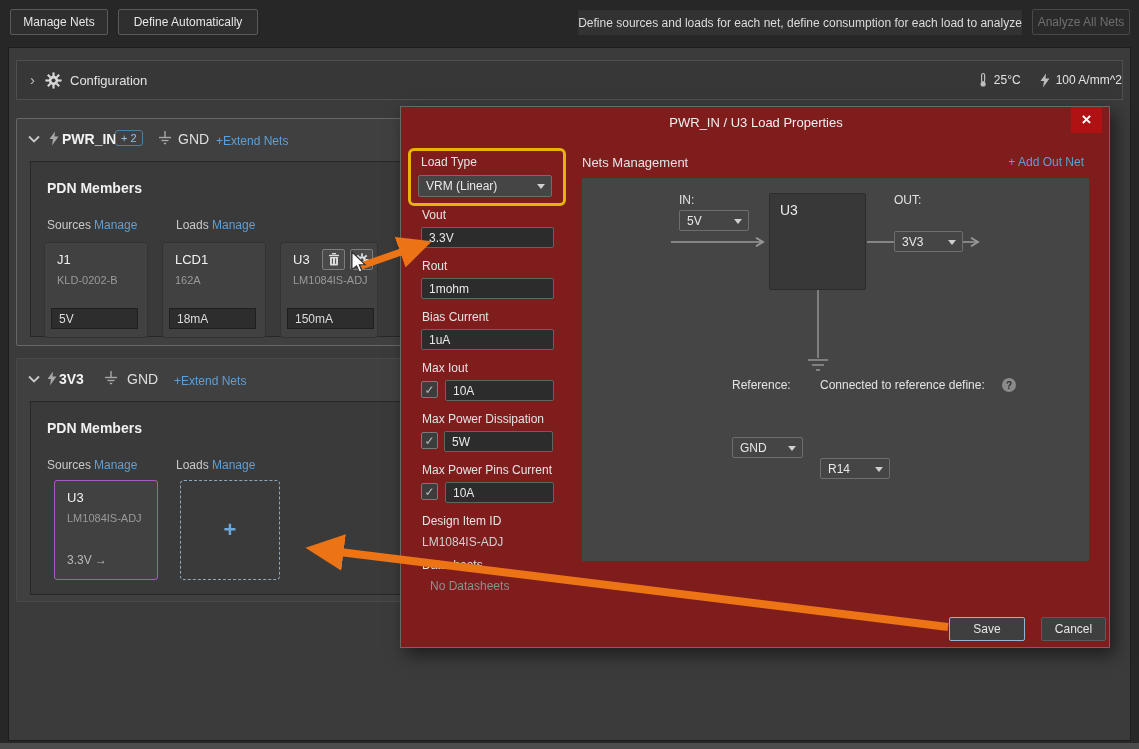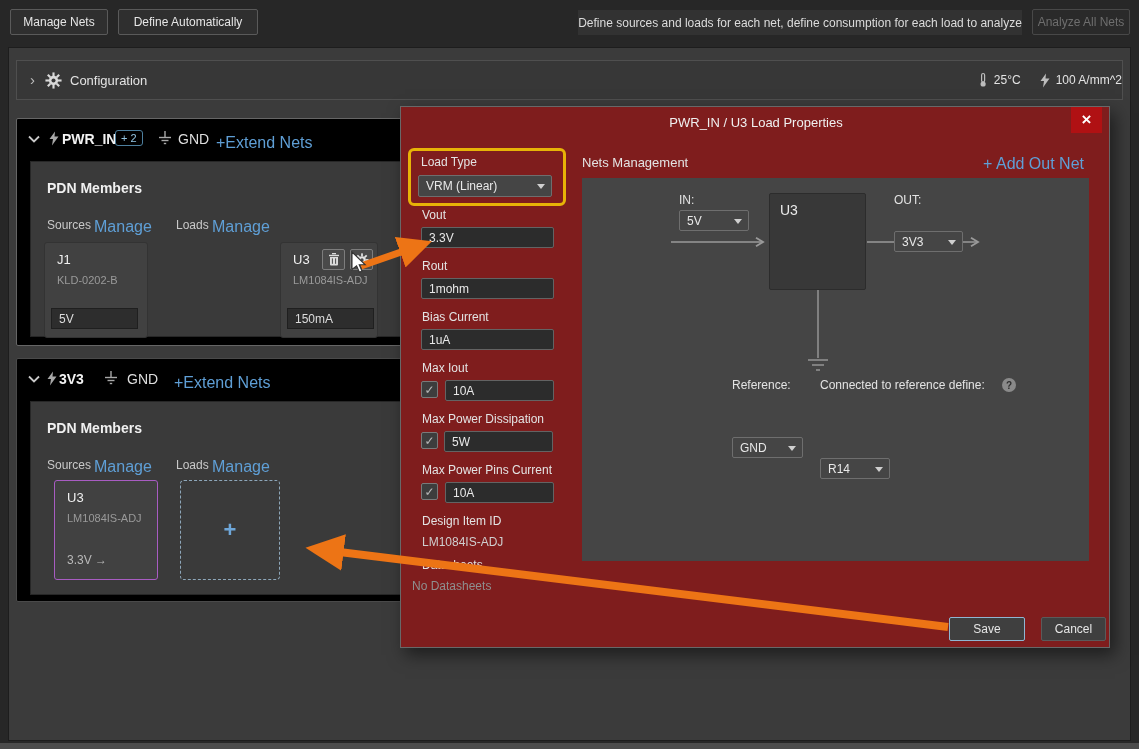--- a/index.html
+++ b/index.html
@@ -2,22 +2,22 @@
 <html><head>
 <meta charset="utf-8">
 <style>
   * { margin:0; padding:0; box-sizing:border-box; font-family:"Liberation Sans", sans-serif; }
   html,body { width:1139px; height:749px; background:#272727; overflow:hidden; }
   #app { position:relative; width:1139px; height:641px; background:#272727; }
   .abs { position:absolute; }
   .btn { background:#2f2f2f; border:1px solid #5a5a5a; color:#e6e6e6; font-size:12px;
          display:flex; align-items:center; justify-content:center; border-radius:2px; cursor:default; }
   .btn.disabled { background:#2a2a2a; border-color:#484848; color:#6e6e6e; }
-  .link { color:#5f9fd6; font-size:16px;text-align:center; }
-  .panel { background:#000000; border:1px solid #4a4a4a; border-radius:2px; }
+  .link { color:#5f9fd6; font-size:12px;text-align:center; }
+  .panel { background:#404040; border:1px solid #4a4a4a; border-radius:2px; }
   .panel.sel { border-color:#666; }
   .pdnbox { background:#3a3a3a; border:1px solid #272727; }
   .card { background:#414141; border:1px solid #333; border-radius:3px; }
   .cname { color:#f0f0f0; font-size:13px; }
   .cpart { color:#9a9a9a; font-size:11px; }
   .cfield { background:#2d2d2d; border:1px solid #1f1f1f; color:#dcdcdc; font-size:12px;
             display:flex; align-items:center; padding-left:7px; }
   .lbl { color:#e3e3e3; font-size:12px; }
   .dim { color:#8f8f8f; font-size:12px; }
   .in { background:#2c2c2c; border:1px solid #636363; color:#e8e8e8; font-size:12px;
@@ -108,20 +108,25 @@
       <span class="abs link" style="left:63px;top:56px">Manage</span>
       <span class="abs" style="left:145px;top:56px;color:#c9c9c9;font-size:12px">Loads</span>
       <span class="abs link" style="left:181px;top:56px">Manage</span>
 
       <div class="abs card" style="left:13px;top:80px;width:104px;height:96px">
         <span class="abs cname" style="left:12px;top:9px">J1</span>
         <span class="abs cpart" style="left:12px;top:31px">KLD-0202-B</span>
         <div class="abs cfield" style="left:6px;top:65px;width:87px;height:21px">5V</div>
       </div>
 
+      <div class="abs card" style="left:131px;top:80px;width:104px;height:96px">
+        <span class="abs cname" style="left:12px;top:9px">LCD1</span>
+        <span class="abs cpart" style="left:12px;top:31px">162A</span>
+        <div class="abs cfield" style="left:6px;top:65px;width:87px;height:21px">18mA</div>
+      </div>
 
       <div class="abs card" style="left:249px;top:80px;width:98px;height:96px">
         <span class="abs cname" style="left:12px;top:9px">U3</span>
         <div class="abs iconbtn" style="left:41px;top:6px">
           <svg width="12" height="13" viewBox="0 0 12 13">
             <rect x="1" y="1.8" width="10" height="1.4" fill="#dcdcdc"></rect>
             <rect x="4" y="0" width="4" height="1.3" fill="#dcdcdc"></rect>
             <path d="M2 4 h8 v7.6 a1 1 0 0 1 -1 1 h-6 a1 1 0 0 1 -1 -1 Z" fill="#dcdcdc"></path>
             <line x1="4.4" y1="5.4" x2="4.4" y2="10.8" stroke="#4a4a4a" stroke-width="1"></line>
             <line x1="7.6" y1="5.4" x2="7.6" y2="10.8" stroke="#4a4a4a" stroke-width="1"></line>
@@ -222,21 +227,21 @@
     <input class="abs in" style="left: 43px; top: 324px; width: 109px;" value="5W">
     <span class="abs lbl" style="left:21px;top:356px">Max Power Pins Current</span>
     <div class="abs cb" style="left:20px;top:376px">
       <span>✓</span>
       </div>
     <input class="abs in" style="left: 44px; top: 375px; width: 109px;" value="10A">
 
     <span class="abs lbl" style="left:21px;top:407px">Design Item ID</span>
     <span class="abs" style="left:21px;top:428px;color:#cfcfcf;font-size:12px">LM1084IS-ADJ</span>
     <span class="abs lbl" style="left:21px;top:451px">Datasheets</span>
-    <span class="abs dim" style="left:11px;top:472px">No Datasheets</span>
+    <span class="abs dim" style="left:29px;top:472px">No Datasheets</span>
 
     <span class="abs lbl" style="left:181px;top:48px;font-size:13px">Nets Management</span>
     <span class="abs link" style="right:25px;top:48px">+ Add Out Net</span>
 
     <div class="abs" style="left:181px;top:71px;width:507px;height:383px;background:#454545">
       <svg class="abs" style="left:0;top:0" width="507" height="383">
         <defs>
           <marker id="gah" markerWidth="8" markerHeight="8" refX="6" refY="3.5" orient="auto">
             <polyline points="1,0.5 6,3.5 1,6.5" fill="none" stroke="#9a9a9a" stroke-width="1.3"></polyline>
           </marker>

